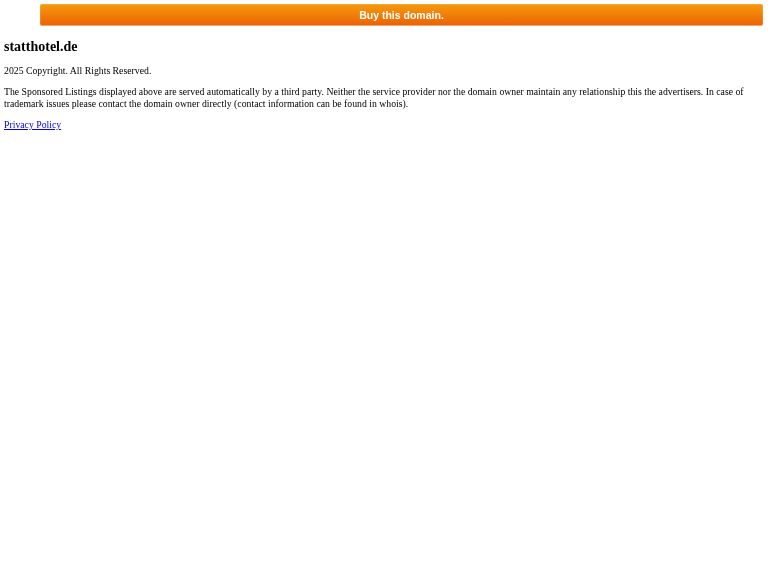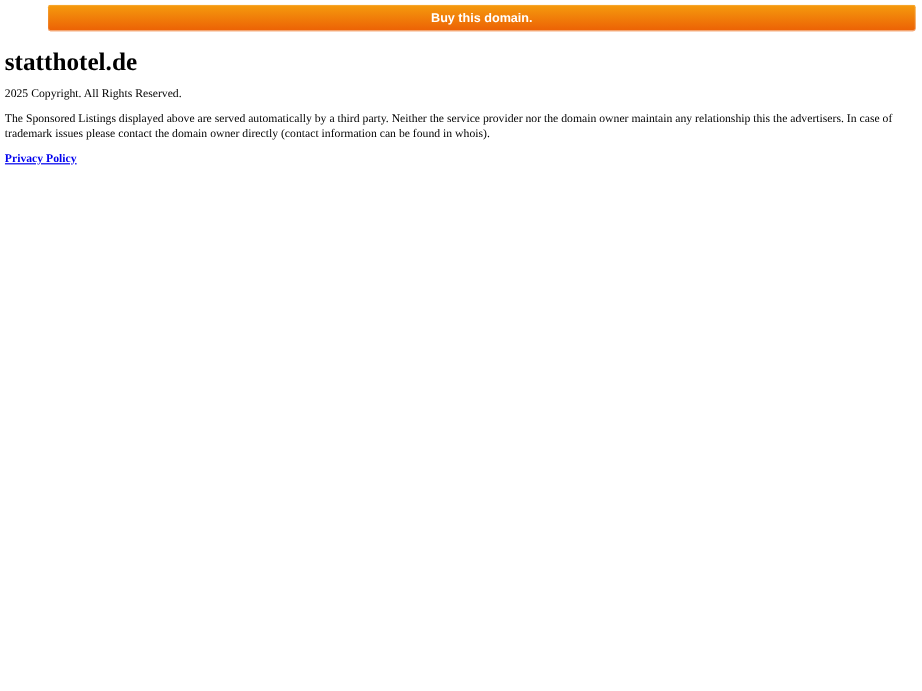--- a/index.html
+++ b/index.html
@@ -21,32 +21,31 @@
     text-align: center;
     border-radius: 2px;
     font-family: "Liberation Sans", sans-serif;
     font-weight: bold;
     font-size: 10.5px;
     text-decoration: none;
     cursor: pointer;
     box-shadow: inset 0 -1px 0 rgba(255,255,255,0.35), inset 0 0 0 1px rgba(255,255,255,0.12);
   }
   h1.domain-title {
-    font-size: 21px;
+    font-size: 14px;
     font-weight: bold;
     margin: 13px 0 10px 0;
     font-family: "Liberation Serif", serif;
   }
   p {
     margin: 10px 0;
   }
   .privacy-link {
     text-decoration: underline;
     cursor: pointer;
-    font-weight: bold;
   }
 </style>
 </head>
 <body>
 
 <a class="banner" style="background: linear-gradient(rgb(245, 155, 13), rgb(236, 96, 5)); color: rgb(255, 255, 255); margin-left: 36px;">
   <span>Buy this domain.</span>
 </a>
 
 <h1 class="domain-title">statthotel.de</h1>

